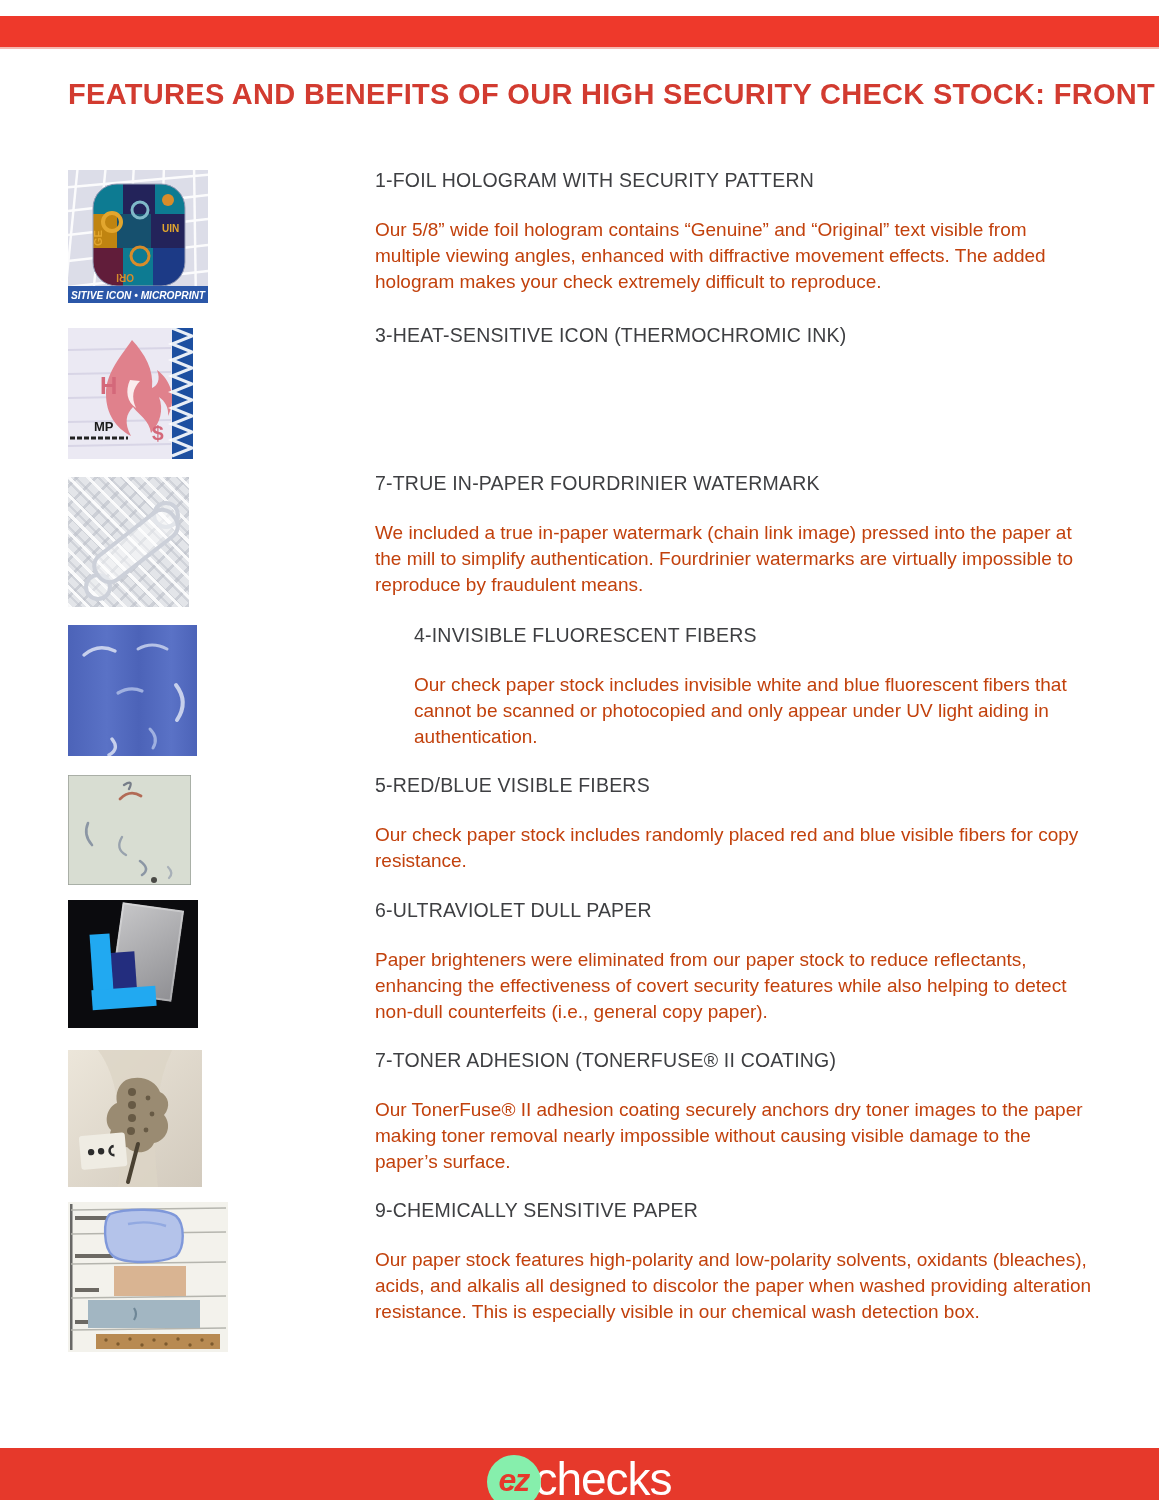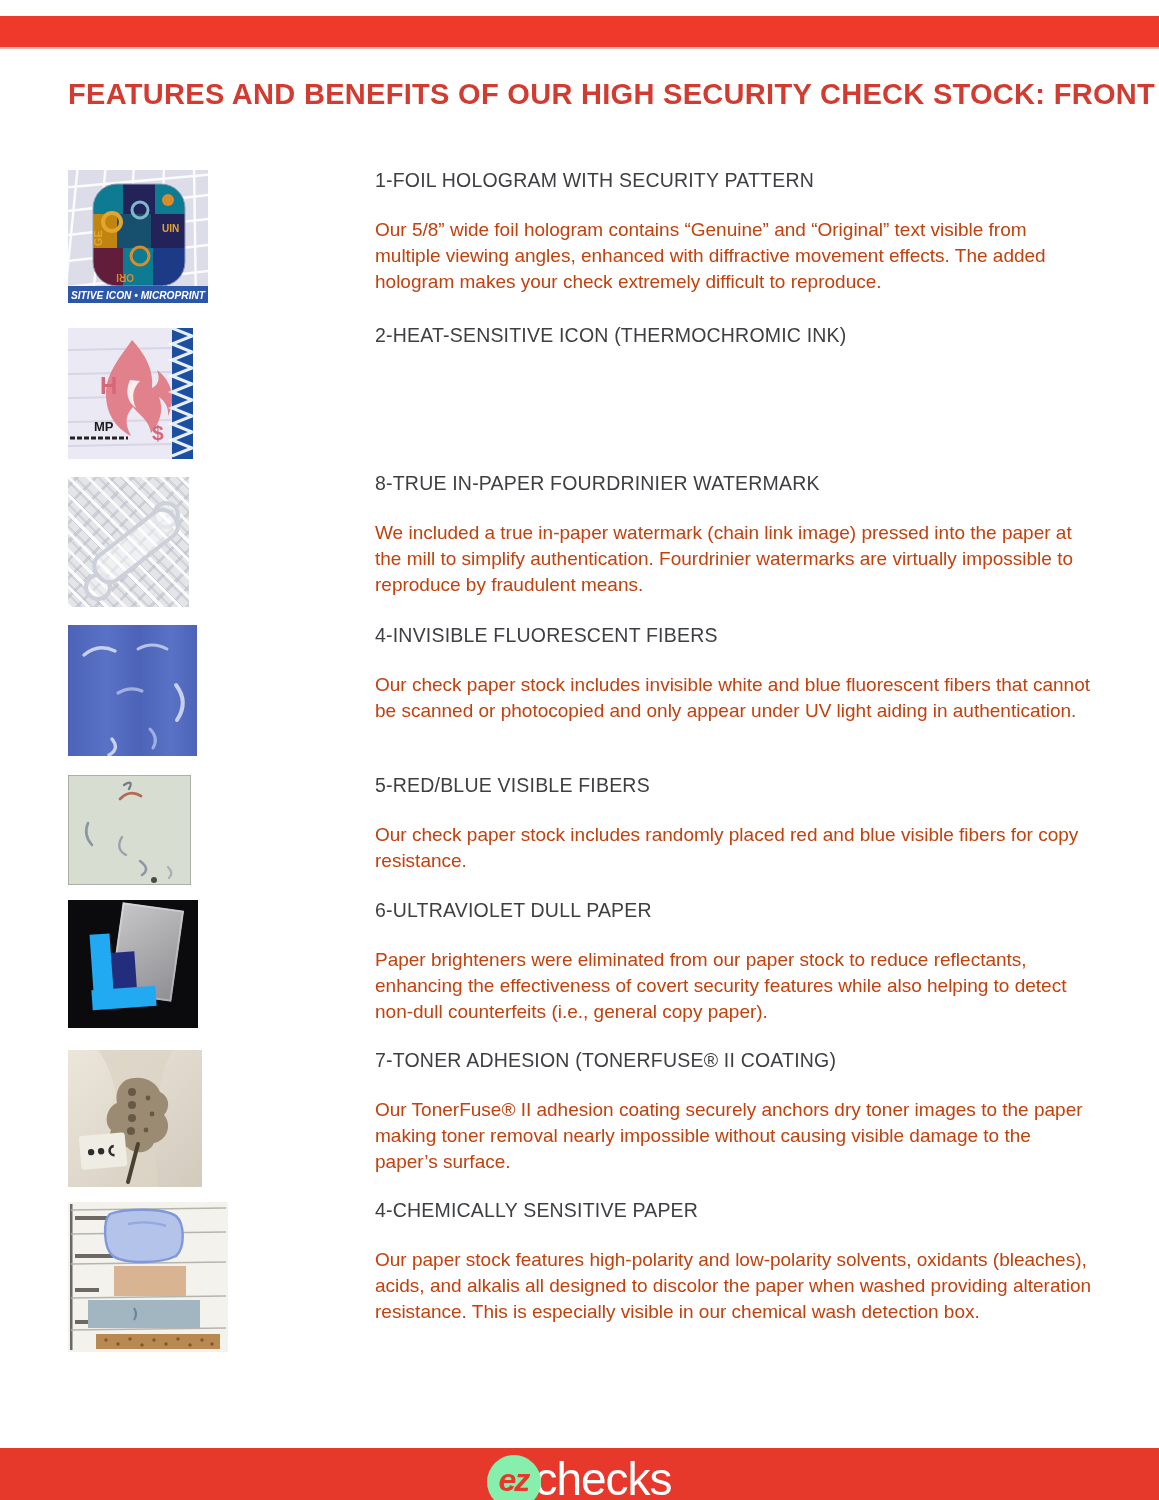--- a/index.html
+++ b/index.html
@@ -41,21 +41,21 @@
   }
   .feature{
     display:grid;
     grid-template-columns:307px 1fr;
     align-items:start;
     box-sizing:border-box;
   }
   .s1{min-height:155px;}
   .s2{min-height:148px;}
   .s3{min-height:152px;}
-  .s4{min-height:150px;}
+  .s4{min-height:150px;gap:39px;}
   .s5{min-height:125px;}
   .s6{min-height:150px;}
   .s7{min-height:150px;}
   .s8{min-height:154px;}
   .img-col{padding-top:2px;}
   .feature h2{
     margin:0;
     font-size:19.5px;
     line-height:24px;
     font-weight:normal;
@@ -230,34 +230,34 @@
           <path d="M62 52 C57 63 59 74 68 80 C63 69 65 60 72 53 Z" fill="#ffffff" opacity="0.85"></path>
           <text x="32" y="66" font-size="24" font-weight="bold" fill="#d4687a">H</text>
           <text x="84" y="112" font-size="21" font-weight="bold" fill="#d4687a">$</text>
           <rect x="104" y="0" width="21" height="131" fill="#1d4fa0"></rect>
           <path d="M104 0 L124 8 L104 16 L124 24 L104 32 L124 40 L104 48 L124 56 L104 64 L124 72 L104 80 L124 88 L104 96 L124 104 L104 112 L124 120 L104 128" stroke="#ffffff" stroke-width="3" fill="none" opacity="0.9"></path>
           <text x="26" y="103" font-size="13" font-weight="bold" fill="#1a1a1a">MP</text>
           <line x1="2" y1="110" x2="60" y2="110" stroke="#222222" stroke-width="3" stroke-dasharray="5 2"></line>
         </svg>
       </div>
       <div class="txt-col">
-        <h2>2-HEAT-SENSITIVE ICON (THERMOCHROMIC INK)</h2>
+        <h2>3-HEAT-SENSITIVE ICON (THERMOCHROMIC INK)</h2>
       </div>
     </section>
 
     <section class="feature s3">
       <div class="img-col">
         <div class="simg img3" style="margin-top:4px">
           <div class="wm-ring r1"></div>
           <div class="wm-ring r2"></div>
           <div class="wm-capsule"></div>
         </div>
       </div>
       <div class="txt-col">
-        <h2>8-TRUE IN-PAPER FOURDRINIER WATERMARK</h2>
+        <h2>7-TRUE IN-PAPER FOURDRINIER WATERMARK</h2>
         <p>We included a true in-paper watermark (chain link image) pressed into the paper at the mill to simplify authentication. Fourdrinier watermarks are virtually impossible to reproduce by fraudulent means.</p>
       </div>
     </section>
 
     <section class="feature s4">
       <div class="img-col">
         <svg class="simg" width="129" height="131" viewBox="0 0 129 131">
           <defs>
             <linearGradient id="bluebg" x1="0" y1="0" x2="1" y2="0">
               <stop offset="0" stop-color="#4c63b8"></stop>
@@ -388,21 +388,21 @@
             <circle cx="86" cy="138" r="1.7"></circle>
               <circle cx="98" cy="142" r="1.7"></circle>
             <circle cx="110" cy="137" r="1.7"></circle>
               <circle cx="122" cy="143" r="1.7"></circle>
             <circle cx="134" cy="138" r="1.7"></circle>
               <circle cx="144" cy="142" r="1.7"></circle>
           </g>
         </svg>
       </div>
       <div class="txt-col">
-        <h2>4-CHEMICALLY SENSITIVE PAPER</h2>
+        <h2>9-CHEMICALLY SENSITIVE PAPER</h2>
         <p>Our paper stock features high-polarity and low-polarity solvents, oxidants (bleaches), acids, and alkalis all designed to discolor the paper when washed providing alteration resistance. This is especially visible in our chemical wash detection box.</p>
       </div>
     </section>
 
   </div>
 
   <div class="footer">
     <div class="logo">
       <div class="logo-circle">
         <span class="logo-ez">ez</span>

